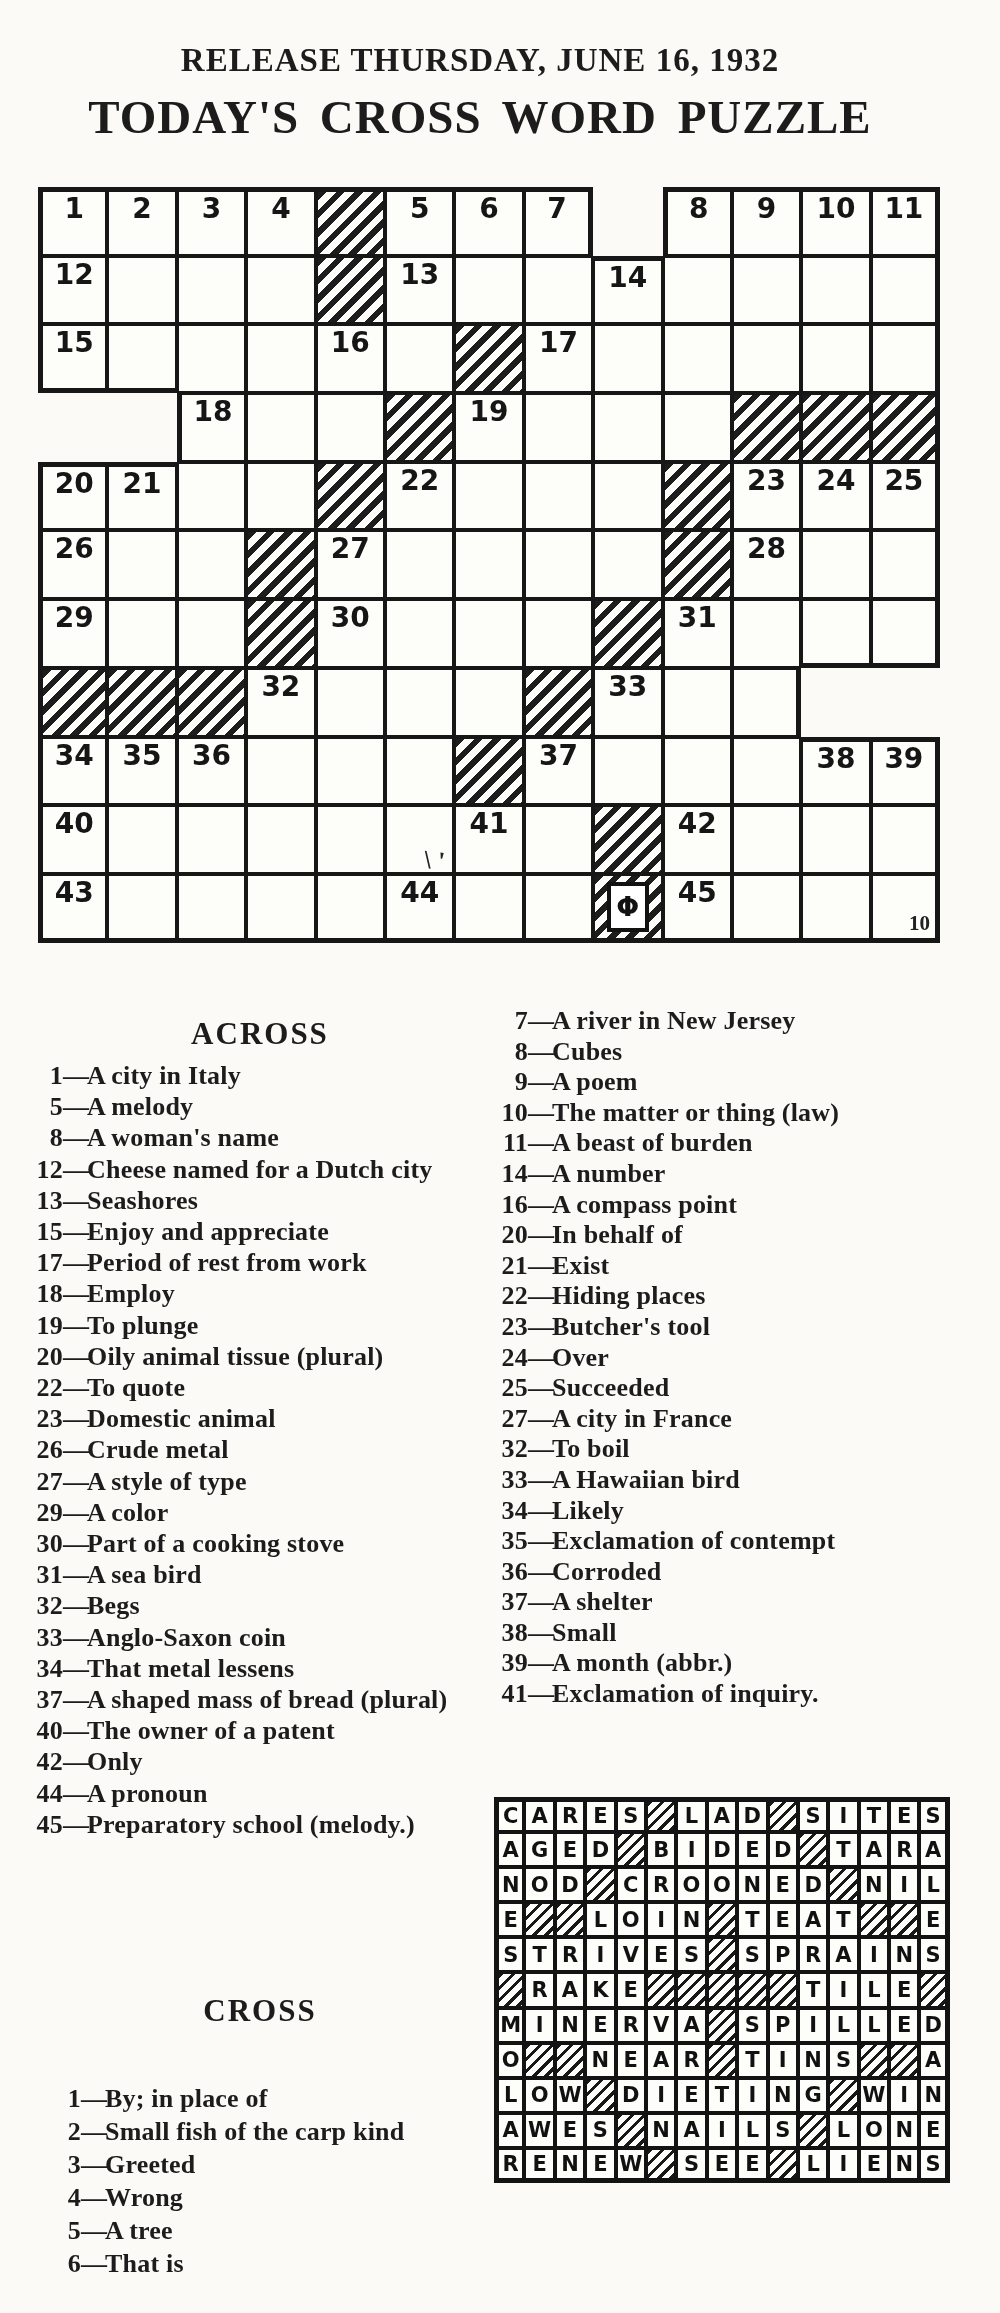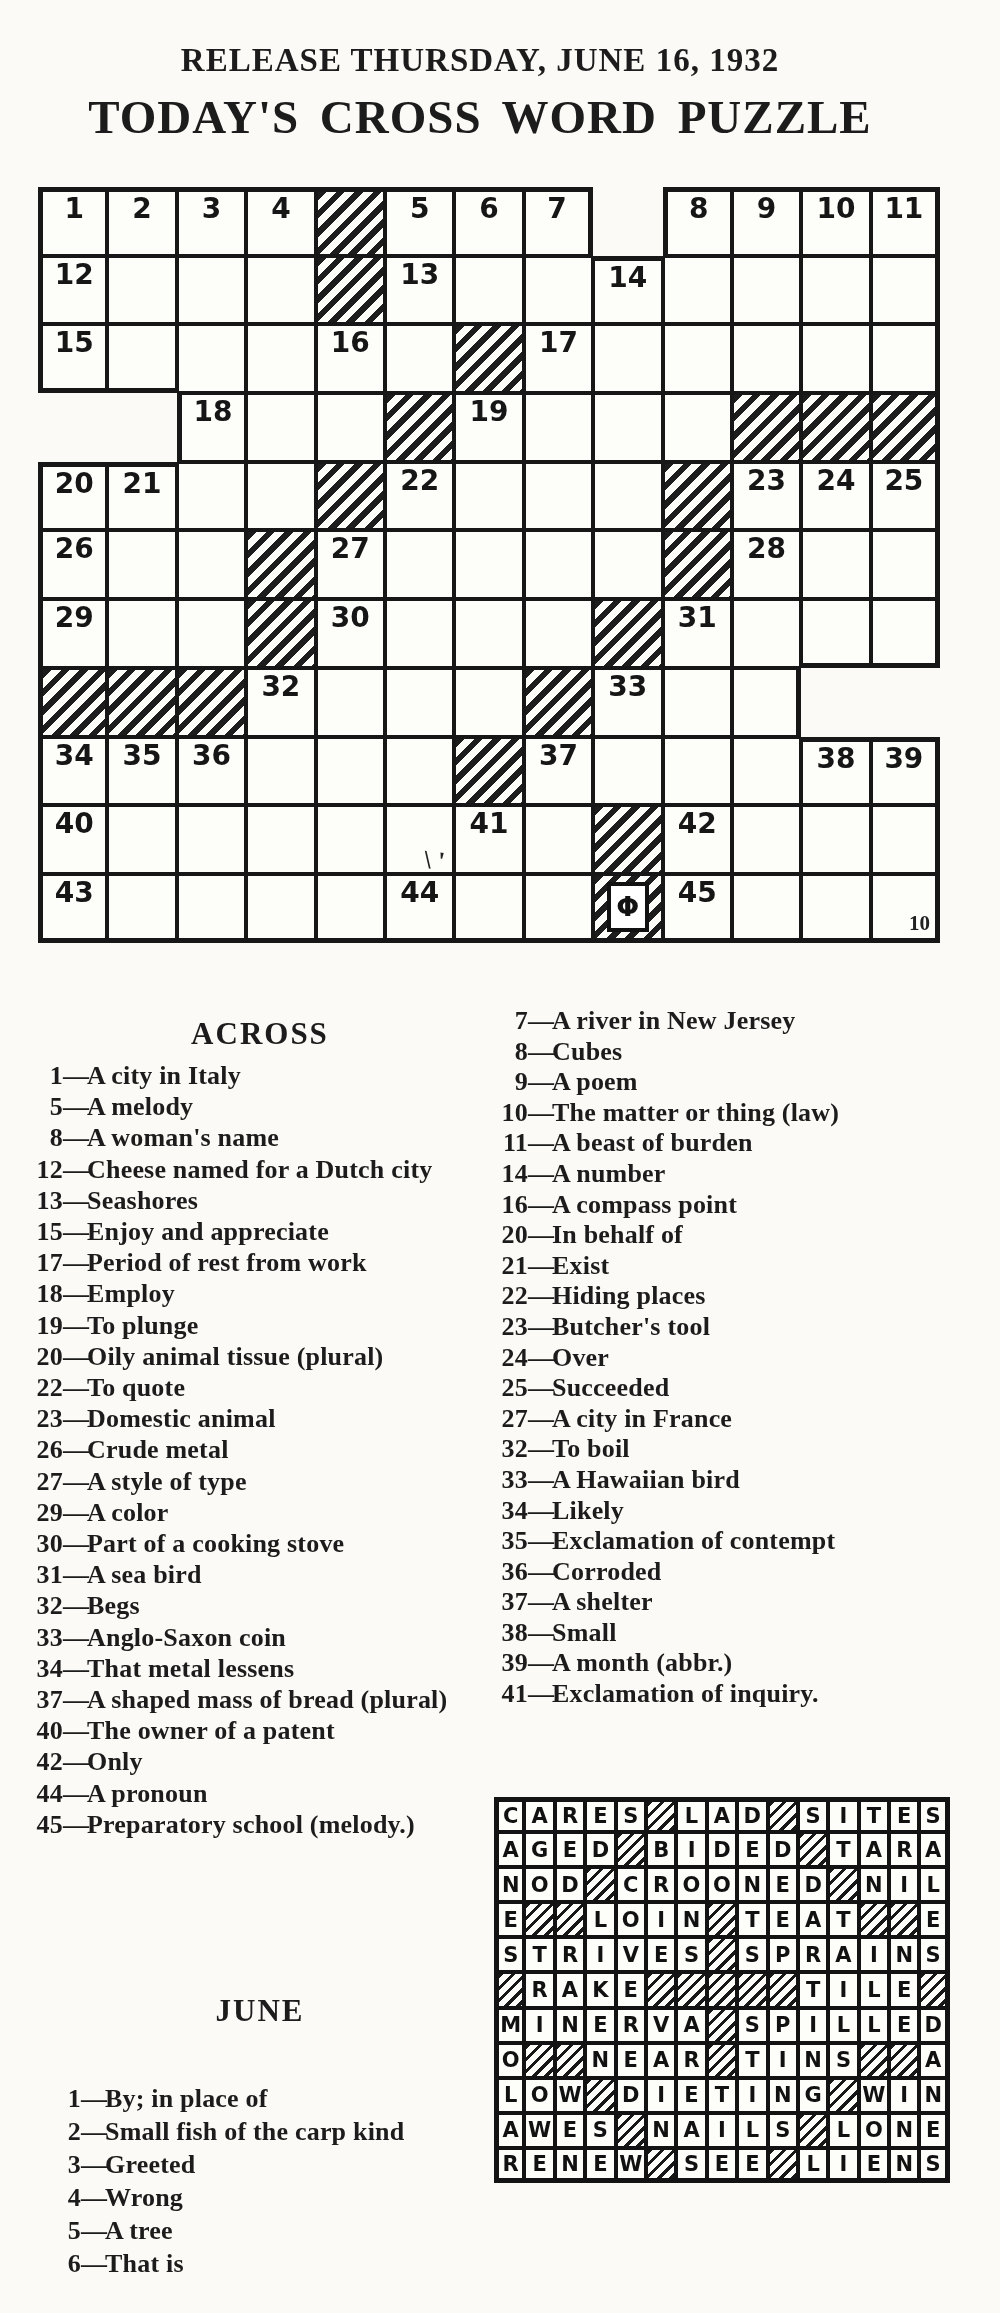--- a/index.html
+++ b/index.html
@@ -372,21 +372,21 @@
     <div class="clue"><span class="cn">33</span><span class="cd">—</span><span class="ct">A Hawaiian bird</span></div>
     <div class="clue"><span class="cn">34</span><span class="cd">—</span><span class="ct">Likely</span></div>
     <div class="clue"><span class="cn">35</span><span class="cd">—</span><span class="ct">Exclamation of contempt</span></div>
     <div class="clue"><span class="cn">36</span><span class="cd">—</span><span class="ct">Corroded</span></div>
     <div class="clue"><span class="cn">37</span><span class="cd">—</span><span class="ct">A shelter</span></div>
     <div class="clue"><span class="cn">38</span><span class="cd">—</span><span class="ct">Small</span></div>
     <div class="clue"><span class="cn">39</span><span class="cd">—</span><span class="ct">A month (abbr.)</span></div>
     <div class="clue"><span class="cn">41</span><span class="cd">—</span><span class="ct">Exclamation of inquiry.</span></div>
   </div>
 
-<div class="sec-head" id="down-head">JUNE</div>
+<div class="sec-head" id="down-head">CROSS</div>
 <div class="clues" id="down-left-list">
     <div class="clue"><span class="cn">1</span><span class="cd">—</span><span class="ct">By; in place of</span></div>
     <div class="clue"><span class="cn">2</span><span class="cd">—</span><span class="ct">Small fish of the carp kind</span></div>
     <div class="clue"><span class="cn">3</span><span class="cd">—</span><span class="ct">Greeted</span></div>
     <div class="clue"><span class="cn">4</span><span class="cd">—</span><span class="ct">Wrong</span></div>
     <div class="clue"><span class="cn">5</span><span class="cd">—</span><span class="ct">A tree</span></div>
     <div class="clue"><span class="cn">6</span><span class="cd">—</span><span class="ct">That is</span></div>
   </div>
 
 <div class="sol" id="solution-grid">

